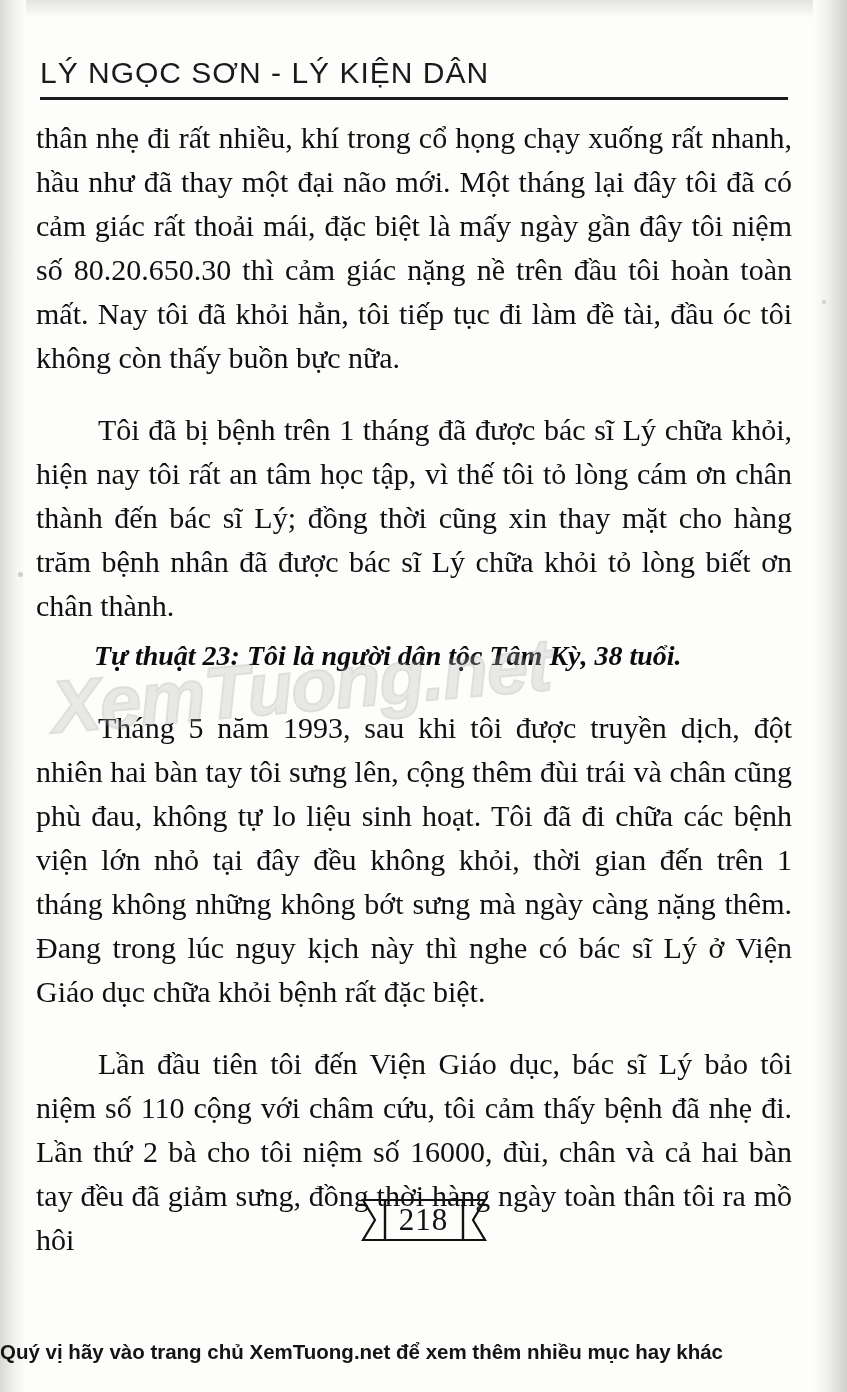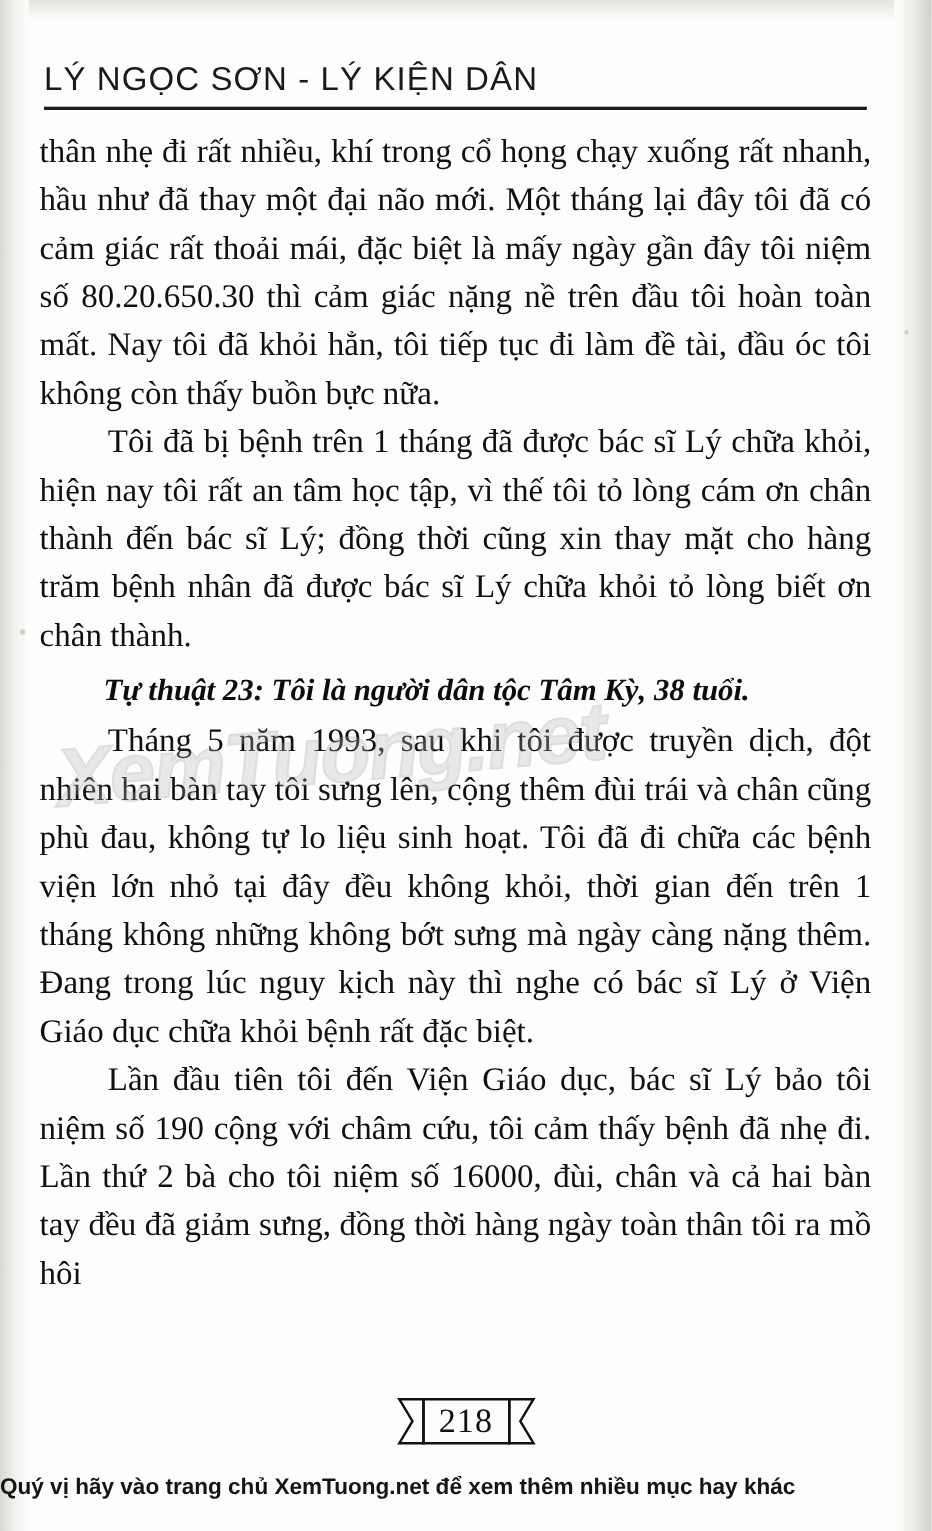--- a/index.html
+++ b/index.html
@@ -79,20 +79,21 @@
     text-align: justify;
     text-justify: inter-word;
     margin: 0 0 0 0;
     color: #101010;
   }
   .para + .para {
     margin-top: 0px;
   }
   .para.indent {
     text-indent: 62px;
+    margin-top: 28px;
   }
 
   .heading {
     font-family: "Liberation Serif", serif;
     font-size: 28px;
     line-height: 44px;
     font-weight: bold;
     font-style: italic;
     text-indent: 58px;
     margin: 6px 0 2px 0;
@@ -119,21 +120,21 @@
     -webkit-text-stroke: 2px #9a9a9a;
     white-space: nowrap;
     letter-spacing: -1px;
   }
 
   
   .page-number-wrap {
     position: absolute;
     left: 0;
     right: 0;
-    top: 1268px;
+    top: 1196px;
     display: flex;
     justify-content: center;
     align-items: center;
   }
   .ribbon {
     position: relative;
     display: flex;
     align-items: center;
     justify-content: center;
     width: 138px;
@@ -182,21 +183,21 @@
   <div class="header">
     <div class="header-title">LÝ NGỌC SƠN - LÝ KIỆN DÂN</div>
     <div class="header-rule"></div>
   </div>
 
   <div class="body-text">
     <p class="para">thân nhẹ đi rất nhiều, khí trong cổ họng chạy xuống rất nhanh, hầu như đã thay một đại não mới. Một tháng lại đây tôi đã có cảm giác rất thoải mái, đặc biệt là mấy ngày gần đây tôi niệm số 80.20.650.30 thì cảm giác nặng nề trên đầu tôi hoàn toàn mất. Nay tôi đã khỏi hẳn, tôi tiếp tục đi làm đề tài, đầu óc tôi không còn thấy buồn bực nữa.</p>
     <p class="para indent">Tôi đã bị bệnh trên 1 tháng đã được bác sĩ Lý chữa khỏi, hiện nay tôi rất an tâm học tập, vì thế tôi tỏ lòng cám ơn chân thành đến bác sĩ Lý; đồng thời cũng xin thay mặt cho hàng trăm bệnh nhân đã được bác sĩ Lý chữa khỏi tỏ lòng biết ơn chân thành.</p>
     <p class="heading">Tự thuật 23: Tôi là người dân tộc Tâm Kỳ, 38 tuổi.</p>
     <p class="para indent">Tháng 5 năm 1993, sau khi tôi được truyền dịch, đột nhiên hai bàn tay tôi sưng lên, cộng thêm đùi trái và chân cũng phù đau, không tự lo liệu sinh hoạt. Tôi đã đi chữa các bệnh viện lớn nhỏ tại đây đều không khỏi, thời gian đến trên 1 tháng không những không bớt sưng mà ngày càng nặng thêm. Đang trong lúc nguy kịch này thì nghe có bác sĩ Lý ở Viện Giáo dục chữa khỏi bệnh rất đặc biệt.</p>
-    <p class="para indent">Lần đầu tiên tôi đến Viện Giáo dục, bác sĩ Lý bảo tôi niệm số 190 cộng với châm cứu, tôi cảm thấy bệnh đã nhẹ đi. Lần thứ 2 bà cho tôi niệm số 16000, đùi, chân và cả hai bàn tay đều đã giảm sưng, đồng thời hàng ngày toàn thân tôi ra mồ hôi</p>
+    <p class="para indent">Lần đầu tiên tôi đến Viện Giáo dục, bác sĩ Lý bảo tôi niệm số 110 cộng với châm cứu, tôi cảm thấy bệnh đã nhẹ đi. Lần thứ 2 bà cho tôi niệm số 16000, đùi, chân và cả hai bàn tay đều đã giảm sưng, đồng thời hàng ngày toàn thân tôi ra mồ hôi</p>
   </div>
 
   <div class="watermark">
     <div class="watermark-text">XemTuong.net</div>
   </div>
 
   <div class="page-number-wrap">
     <div class="ribbon">
       <svg width="138" height="48" viewBox="0 0 138 48">
         <polygon points="30,4 108,4 108,44 30,44" fill="none" stroke="#111" stroke-width="2.2"></polygon>

